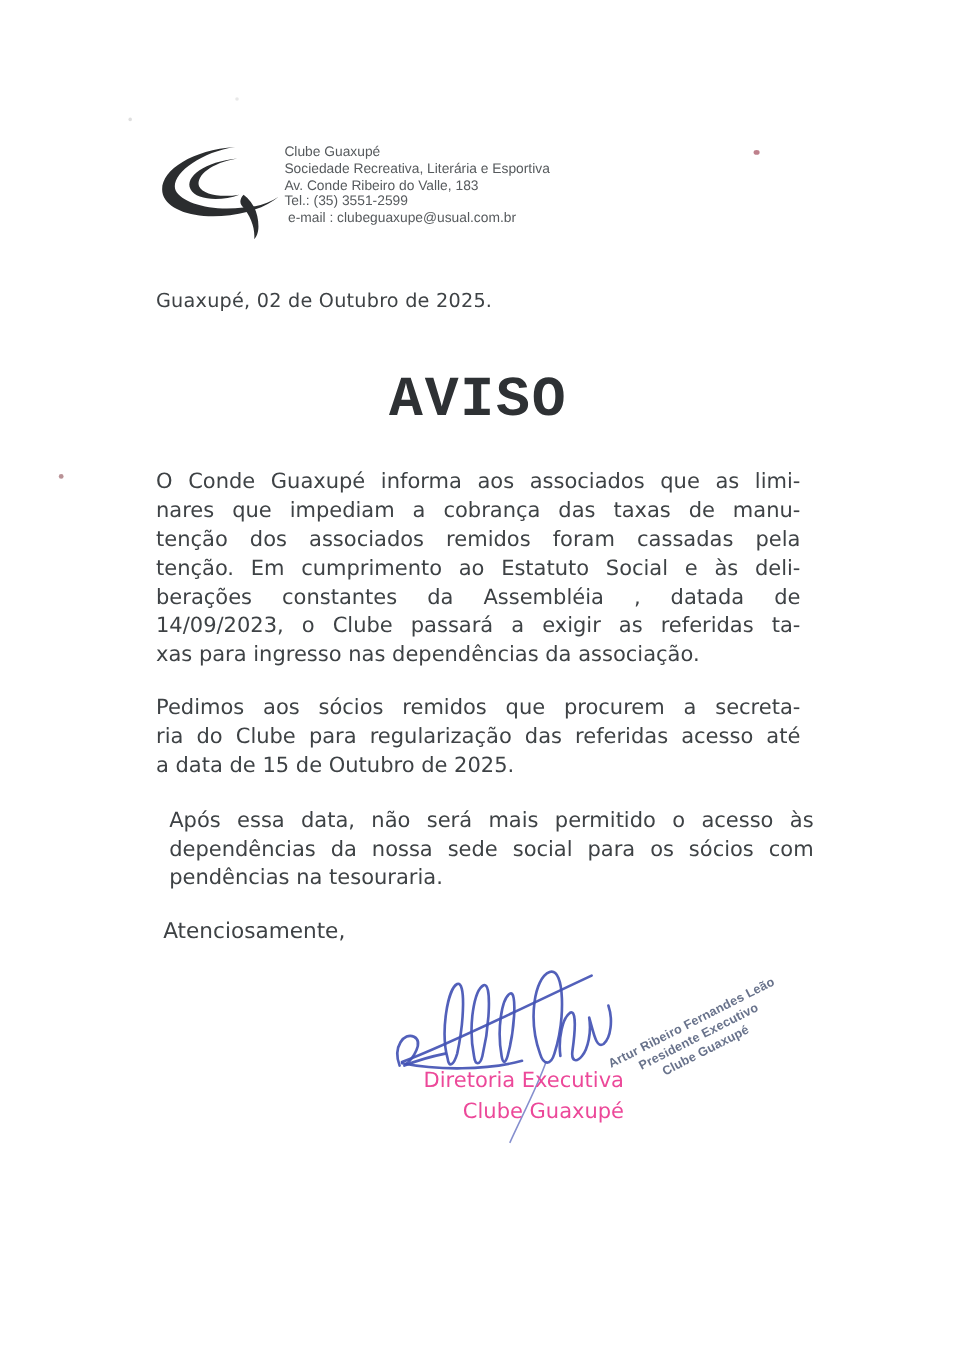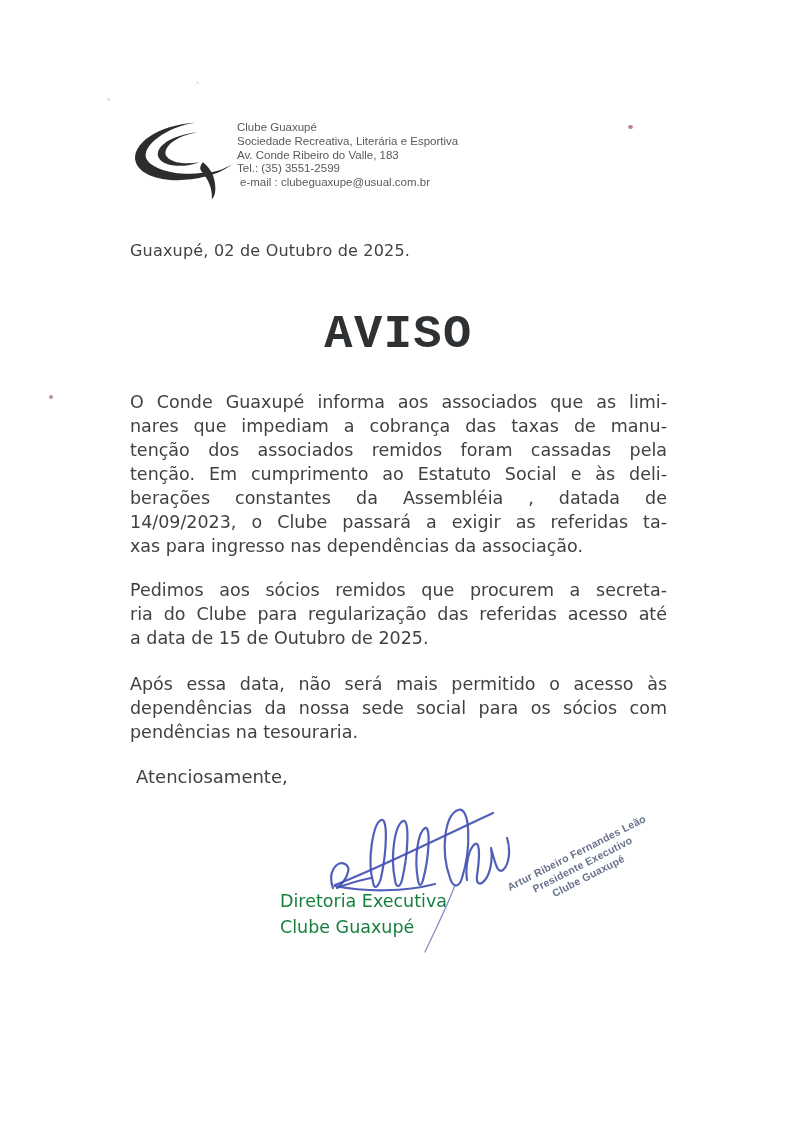--- a/index.html
+++ b/index.html
@@ -25,21 +25,21 @@
     position:absolute;left:130px;top:308px;width:537px;margin:0;
     text-align:center;font-size:47px;font-weight:bold;letter-spacing:1.5px;
     color:var(--title-text,#2e3134);
     font-family:Liberation Mono, monospace;
   }
   
   .para{
     position:absolute;left:130px;width:537px;margin:0;
     font-size:17.5px;color:var(--body-text,#3e4245);
   }
-  .p1{top:390px;} .p2{top:578px;} .p3{top:672px;}
+  .p1{top:390px;} .p2{top:578px;} .p3{top:672px;margin-left:11px;}
   .jline{
     display:block;height:24px;line-height:24px;overflow:hidden;
     text-align:justify;
   }
   .jline::after{content:"";display:inline-block;width:100%;}
   .jline.last{text-align:left;}
   .jline.last::after{content:none;}
   
   .closing{
     position:absolute;left:136px;top:766px;
@@ -53,22 +53,22 @@
   }
   .sig-svg path.thin{stroke-width:1.3;opacity:.65;}
   .stamp{
     position:absolute;left:490px;top:845px;width:185px;
     transform:rotate(-27deg);transform-origin:50% 50%;
     text-align:center;font-family:"Liberation Sans",sans-serif;
     font-size:10.5px;font-weight:bold;line-height:13px;
     color:var(--stamp-ink,#4e5a77);opacity:.85;letter-spacing:.2px;
   }
   .sig-block{
-    position:absolute;left:280px;top:888px;width:240px;text-align:left;
-    font-size:17.5px;line-height:26px;color:#15803d;
+    position:absolute;left:280px;top:888px;width:240px;text-align:right;
+    font-size:17.5px;line-height:26px;color:#ec4899;
   }
   
   .speck{position:absolute;border-radius:50%;}
   .speck-red-1{left:628px;top:125px;width:5px;height:4px;background:#a85566;opacity:.75;}
   .speck-red-2{left:49px;top:395px;width:4px;height:4px;background:#8a4a50;opacity:.6;}
   .speck-gray-1{left:107px;top:98px;width:3px;height:3px;background:#c9c9c9;opacity:.6;}
   .speck-gray-2{left:196px;top:81px;width:3px;height:3px;background:#d2d2d2;opacity:.5;}
 </style>
 </head>
 <body>

